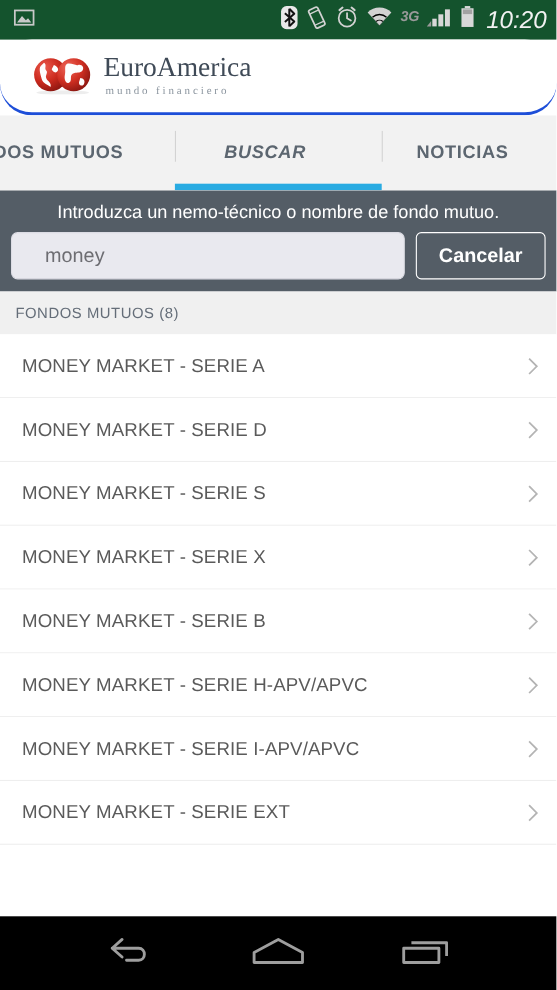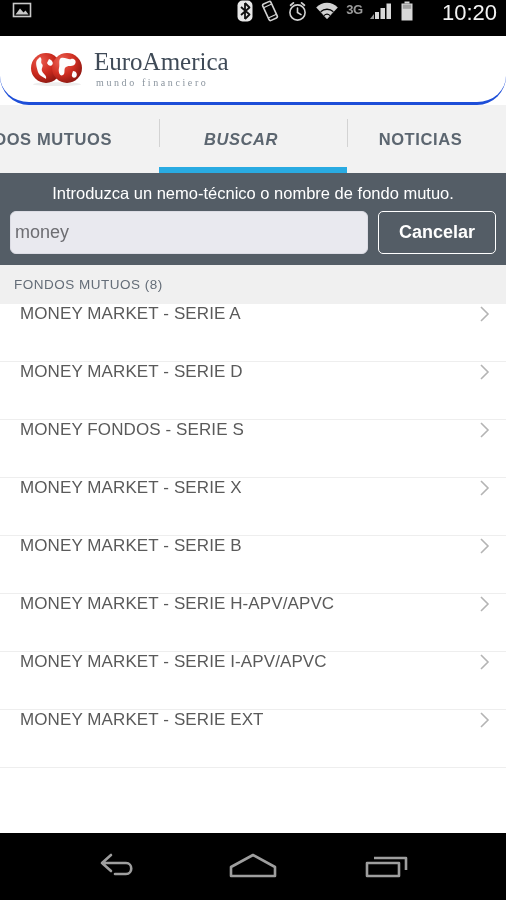--- a/index.html
+++ b/index.html
@@ -11,36 +11,37 @@
   }
   #app {
     position: relative;
     width: 506px; height: 900px;
     display: flex; flex-direction: column;
     background: #ffffff;
   }
 
   
   .statusbar {
-    height: 36px; background: #000000;
-    display: flex; align-items: flex-start;
+    height: 36px; background: #14532d;
+    display: flex; align-items: center;
     padding: 0 9px 0 12px;
     flex: 0 0 36px;
+    font-style: italic;
   }
   .sb-left { display: flex; align-items: center; gap: 6px; }
   .sb-right { margin-left: auto; display: flex; align-items: center; gap: 7px; }
   .sb-icon { display: block; }
   .sb-3g {
     color: #9a9a9a; font-size: 13px; font-weight: bold;
     letter-spacing: -0.3px; line-height: 1; margin-right: -1px;
     position: relative; top: -4px;
   }
   .sb-time {
     color: #f2f2f2; font-size: 22px; font-weight: normal;
-    letter-spacing: 0px; line-height: 1; margin-left: 21px;
+    letter-spacing: 0px; line-height: 1; margin-left: 3px;
   }
 
   
   .logo-header {
     height: 69px; background: #ffffff;
     display: flex; align-items: center;
     padding-left: 30px;
     flex: 0 0 69px;
     border-bottom: 3px solid #1d4ed8;
     border-radius: 29px;
@@ -96,21 +97,21 @@
     color: #ffffff; font-size: 16.5px; text-align: center;
     padding: 3px 0 9px 0; line-height: 1.1;
   }
   .search-row { display: flex; align-items: center; gap: 10px; }
   .search-input {
     flex: 1 1 auto; height: 43px;
     background: #e9e9ef; border: 1px solid #dcdce4;
     border-radius: 6px;
     font-family: "Liberation Sans", sans-serif;
     font-size: 18px; color: #6d6d72;
-    padding: 0 4px;
+    padding: 0 30px;
     outline: none;
   }
   .cancel-btn {
     flex: 0 0 auto; height: 43px;
     background: transparent;
     border: 1.5px solid #ffffff; border-radius: 5px;
     color: #ffffff; font-size: 18px; font-weight: bold;
     padding: 0 20px;
     font-family: "Liberation Sans", sans-serif;
     cursor: pointer;
@@ -122,21 +123,21 @@
     display: flex; align-items: center;
     padding-left: 14px;
     color: #646d78; font-size: 13.5px; font-weight: normal;
     letter-spacing: 0.5px;
     flex: 0 0 39px;
   }
 
   
   .result-list { flex: 1 1 auto; background: #ffffff; overflow: hidden; }
   .result-row {
-    height: 58px; display: flex; align-items: flex-start;
+    height: 58px; display: flex; align-items: center;
     padding: 0 14px 0 20px;
     border-bottom: 1px solid #eeeeee;
     background: #ffffff;
     cursor: pointer;
   }
   .result-label {
     flex: 1 1 auto; color: #5a5a5a; font-size: 17px;
     letter-spacing: 0.1px; white-space: nowrap;
   }
   .chev { flex: 0 0 auto; width: 14px; height: 20px; display: block; }
@@ -286,21 +287,21 @@
     </div>
     <div class="result-row">
       <span class="result-label">MONEY MARKET - SERIE D</span>
       <span class="chev">
         <svg width="14" height="20" viewBox="0 0 14 20">
             <path d="M3 3 L10 10 L3 17" fill="none" stroke="#b4b4b4" stroke-width="1.6"></path>
           </svg>
       </span>
     </div>
     <div class="result-row">
-      <span class="result-label">MONEY FONDOS - SERIE S</span>
+      <span class="result-label">MONEY MARKET - SERIE S</span>
       <span class="chev">
         <svg width="14" height="20" viewBox="0 0 14 20">
             <path d="M3 3 L10 10 L3 17" fill="none" stroke="#b4b4b4" stroke-width="1.6"></path>
           </svg>
       </span>
     </div>
     <div class="result-row">
       <span class="result-label">MONEY MARKET - SERIE X</span>
       <span class="chev">
         <svg width="14" height="20" viewBox="0 0 14 20">

